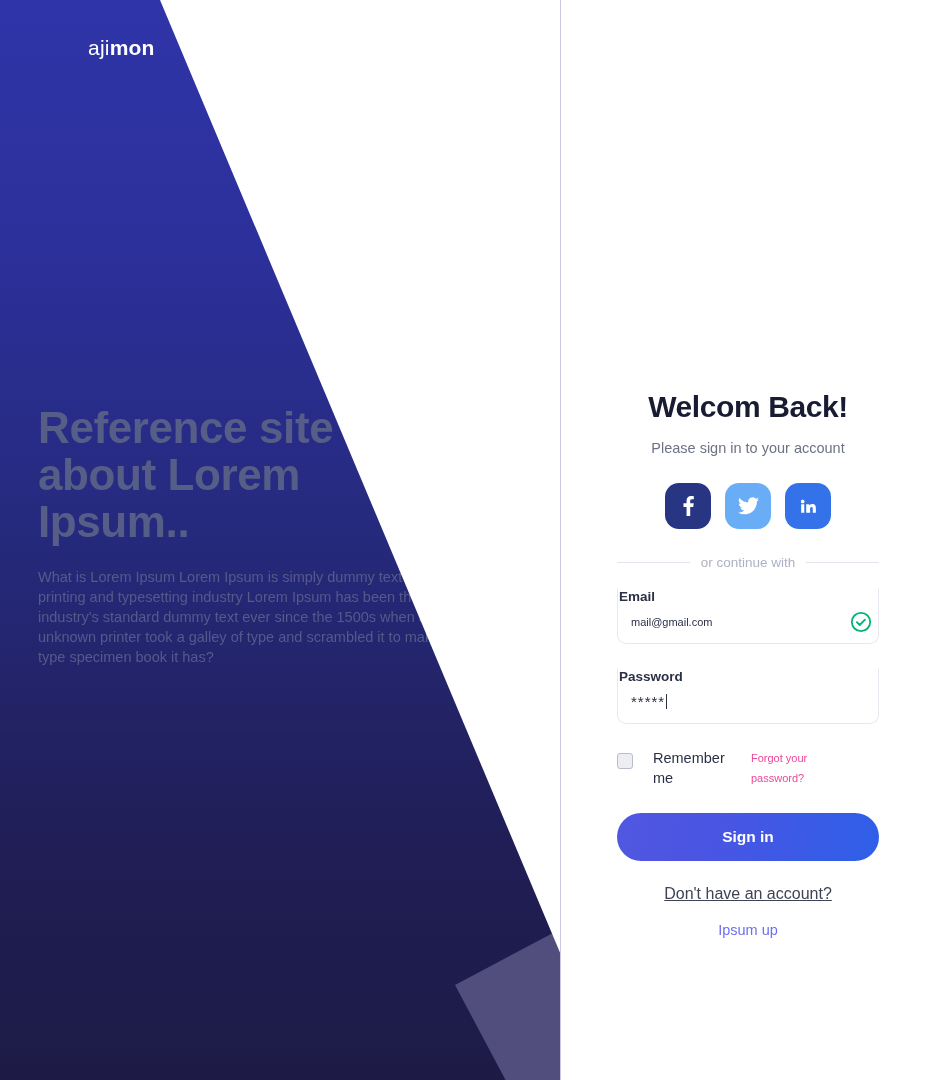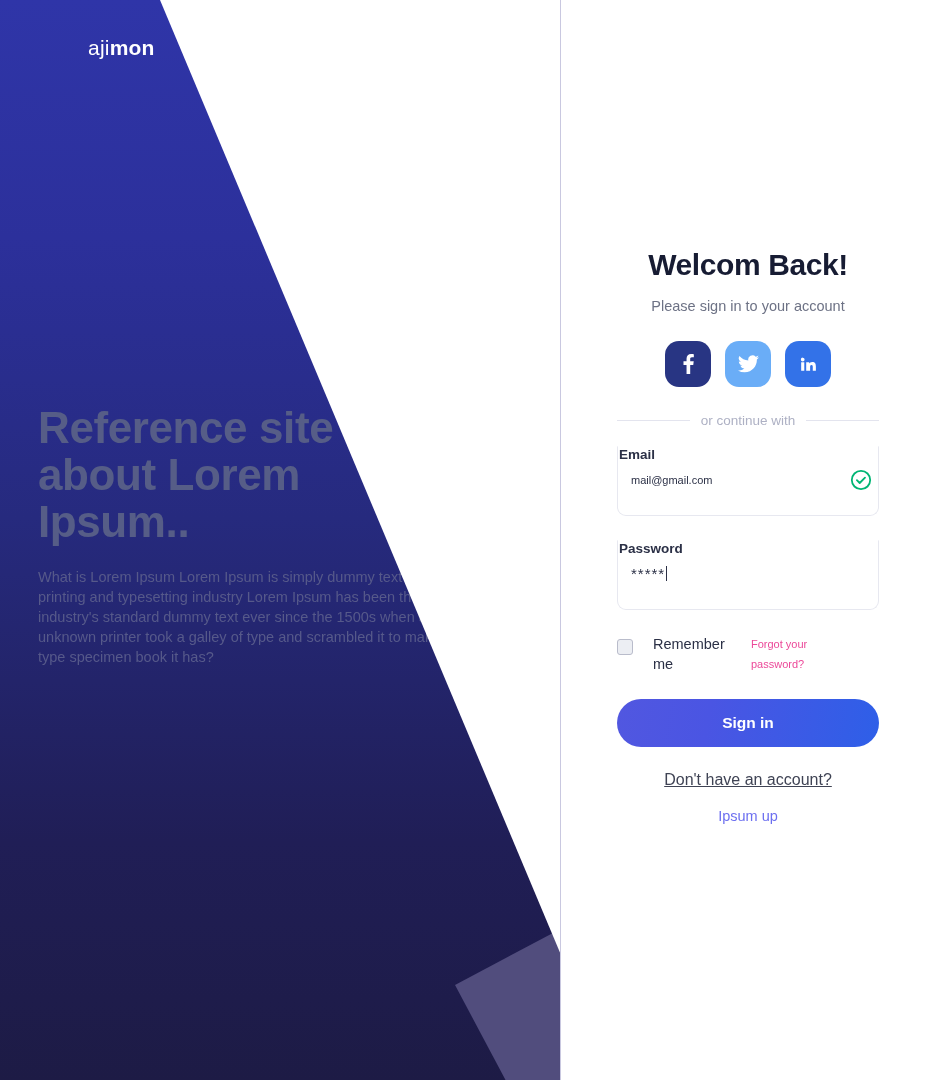--- a/index.html
+++ b/index.html
@@ -110,20 +110,21 @@
   }
 
   
   .right-panel {
     position: relative;
     flex: 1 1 auto;
     height: 1080px;
     background: #ffffff;
     display: flex;
     justify-content: center;
+    align-items: center;
   }
 
   .form-card {
     width: 262px;
     margin-top: 248px;
   }
 
   .form-title {
     font-size: 30px;
     font-weight: 700;
@@ -178,21 +179,21 @@
     font-size: 13.5px;
     color: #aeb1c4;
     white-space: nowrap;
   }
 
   .field {
     position: relative;
     border: 1px solid #e7e8f0;
     border-top-color: transparent;
     border-radius: 0 0 9px 9px;
-    padding: 0 0 24px 0;
+    padding: 0 0 10px 0;
     margin-bottom: 24px;
   }
 
   .field-label {
     font-size: 13.5px;
     font-weight: 700;
     color: #2b3046;
     margin-bottom: 7px;
     display: block;
     padding-left: 1px;

